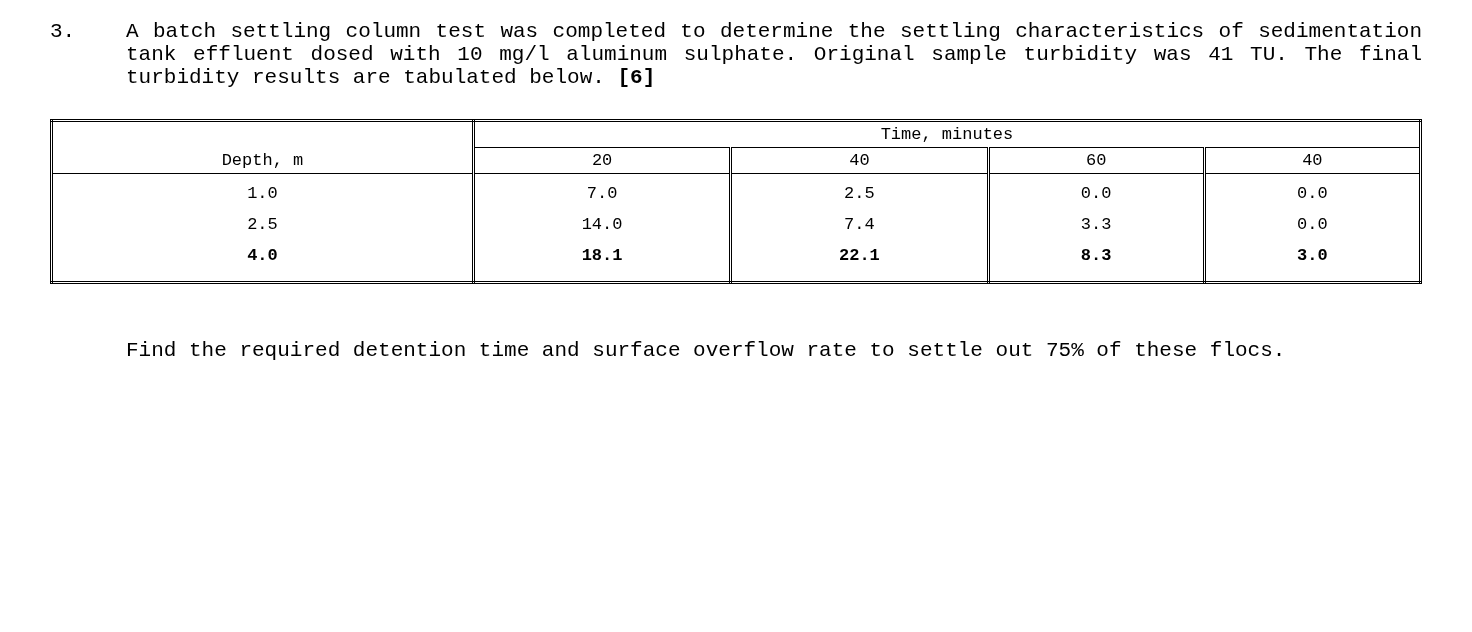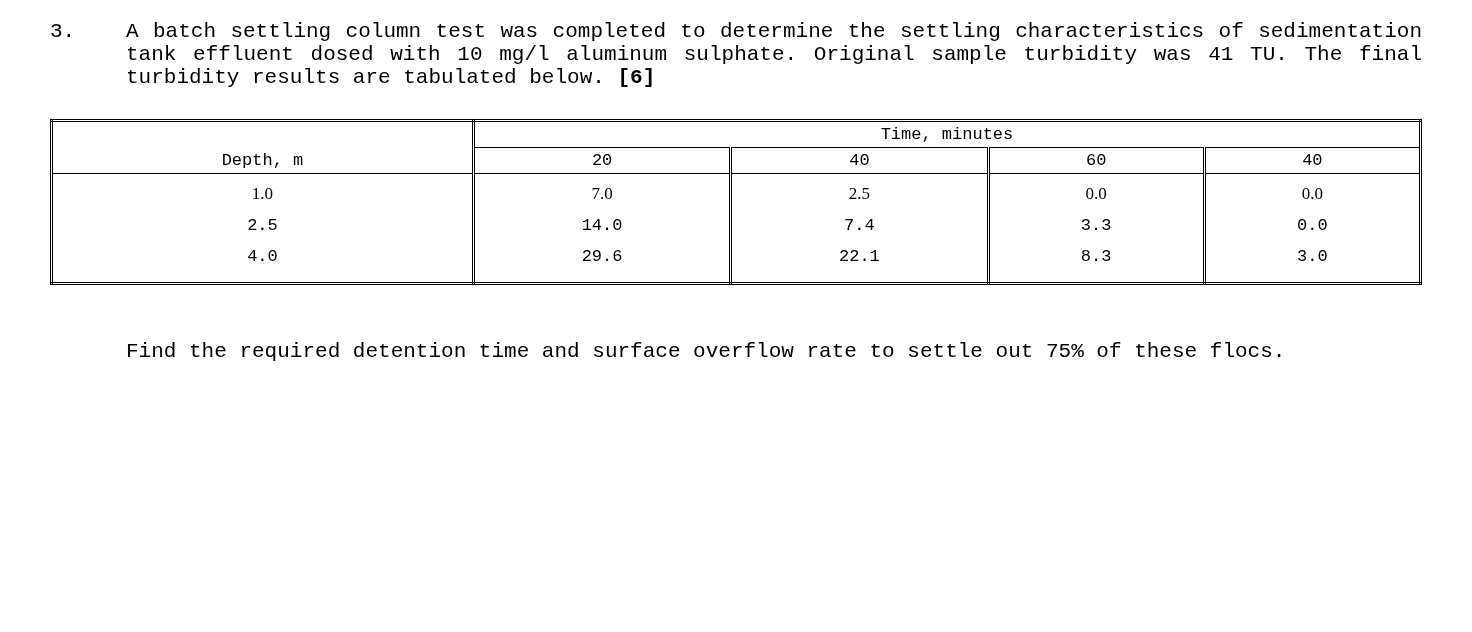--- a/index.html
+++ b/index.html
@@ -65,25 +65,25 @@
   }
   .data-row td {
     border-top: none;
     border-bottom: none;
     padding-top: 6px;
     padding-bottom: 6px;
   }
   .data-row.first td {
     border-top: 1px solid #000;
     padding-top: 10px;
-    font-family: Liberation Serif, serif;
   }
   .data-row.last td {
     border-bottom: 3px double #000;
     padding-bottom: 16px;
+    font-weight: bold;
   }
   .question-text {
     margin-left: 76px;
   }
   .col-sep {
     border-right: 3px double #000;
   }
 </style>
 </head>
 <body>
@@ -117,21 +117,21 @@
   </tr>
   <tr class="data-row">
     <td class="outer-left col-sep">2.5</td>
     <td class="col-sep">14.0</td>
     <td class="col-sep">7.4</td>
     <td class="col-sep">3.3</td>
     <td class="outer-right">0.0</td>
   </tr>
   <tr class="data-row last">
     <td class="outer-left outer-bottom col-sep">4.0</td>
-    <td class="outer-bottom col-sep">29.6</td>
+    <td class="outer-bottom col-sep">18.1</td>
     <td class="outer-bottom col-sep">22.1</td>
     <td class="outer-bottom col-sep">8.3</td>
     <td class="outer-bottom outer-right">3.0</td>
   </tr>
 </tbody>
   </table>
 
 <div class="question-text">Find the required detention time and surface overflow rate to settle out 75% of these flocs.</div>
 
 </body></html>

